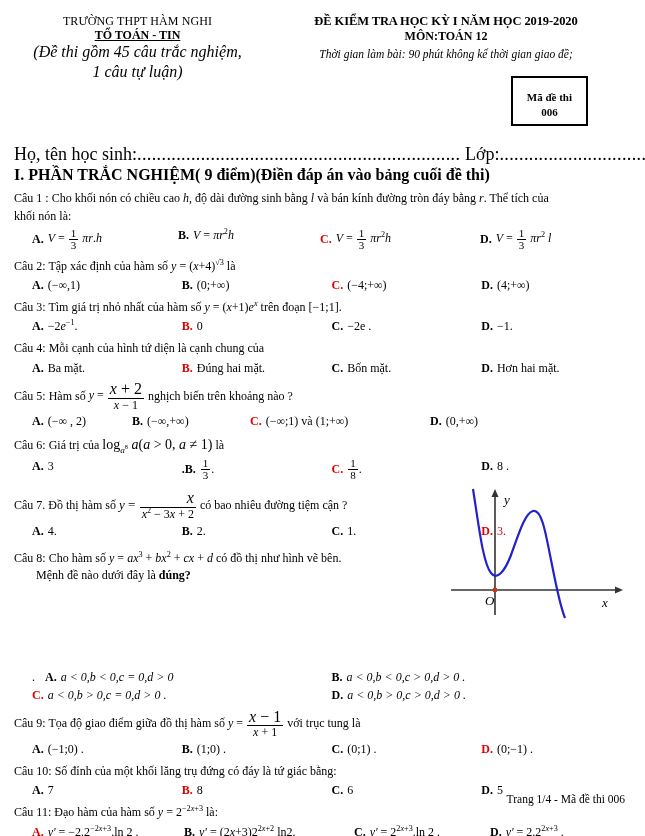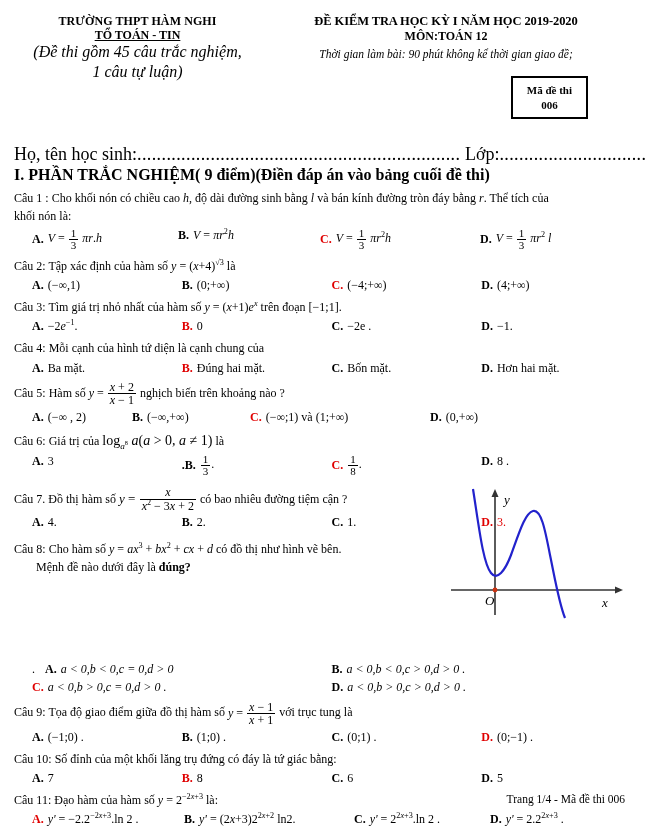--- a/index.html
+++ b/index.html
@@ -12,31 +12,31 @@
     font-size: 11.5px;
     position: relative;
     overflow: hidden;
   }
   .page { position: relative; width: 645px; height: 836px; padding: 8px 14px 0 14px; }
 
   
   .header { display: flex; align-items: flex-start; }
   .hdr-left { width: 247px; text-align: center; line-height: 1.18; padding-top: 6px; }
   .hdr-right { flex: 1; text-align: center; line-height: 1.2; padding-top: 6px; }
-  .school { font-size: 12px; letter-spacing: .1px; font-weight: bold; }
+  .school { font-size: 12px; letter-spacing: .1px; }
   .dept { font-size: 12px; font-weight: bold; text-decoration: underline; }
   .note { font-style: italic; font-size: 16px; line-height: 1.25; }
   .exam-title { font-size: 12.5px; font-weight: bold; letter-spacing: -.1px; }
   .exam-sub { font-size: 12px; font-weight: bold; }
   .exam-time { font-style: italic; font-size: 11.5px; margin-top: 5px; }
 
   
   .code-box {
     position: absolute; right: 57px; top: 76px;
-    border: 2px solid #000; padding: 5px 14px 4px 14px;
+    border: 2px solid #000; padding: 12px 14px 4px 14px;
     text-align: center; font-weight: bold; font-size: 11px; line-height: 1.35;
     background: #fff;
   }
 
   
   .student-line { margin-top: 62px; font-size: 18px; white-space: nowrap; }
   .dots { letter-spacing: .4px; }
 
   .section-head { font-weight: bold; font-size: 16px; margin-top: 1px; }
 
@@ -57,21 +57,21 @@
   .w2 > .ans { width: 306px; }
 
   
   .mi { font-style: italic; font-family: "Liberation Serif", serif; }
   .frac { display: inline-flex; flex-direction: column; vertical-align: middle;
           text-align: center; line-height: 1.02; margin: 0 1px; position: relative; top: -.5px; }
   .frac > .num { border-bottom: 1px solid #000; padding: 0 2px; font-size: 11px; }
   .frac > .den { padding: 0 2px; font-size: 11px; }
   sup { font-size: .68em; vertical-align: super; line-height: 0; }
   sub { font-size: .66em; vertical-align: sub; line-height: 0; }
-  .big-frac > .num { font-size: 12px; }
+  .big-frac > .num { font-size: 16px; text-align: right; }
   .big-frac > .den { font-size: 12px; }
 
   
   .graph { position: absolute; right: 18px; top: 487px; width: 180px; height: 132px; }
 
   .footer { position: absolute; right: 20px; top: 793px; font-size: 11.5px; margin-left: 46px; }
   .q8-wrap { width: 430px; }
 </style>
 </head>
 <body>

